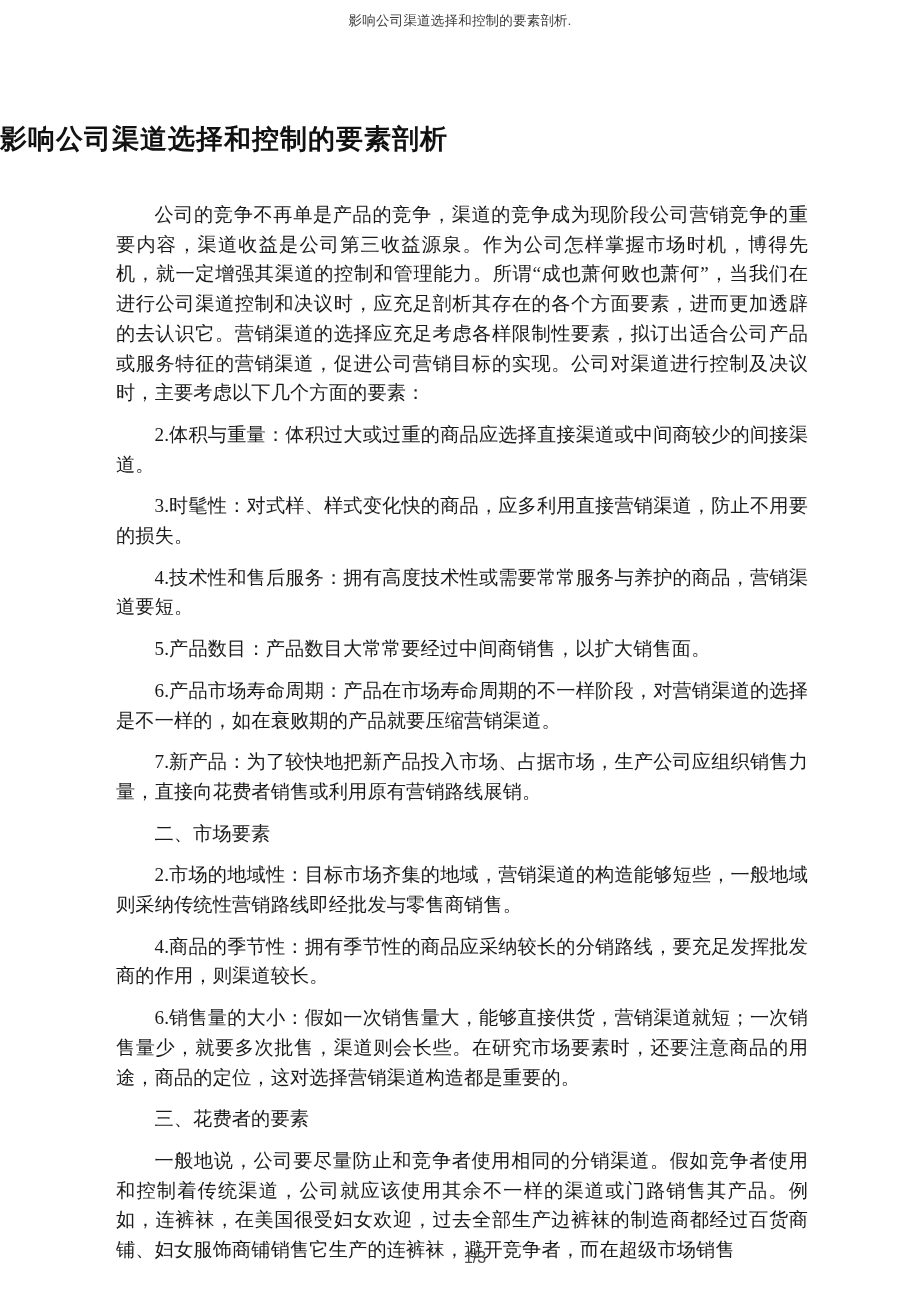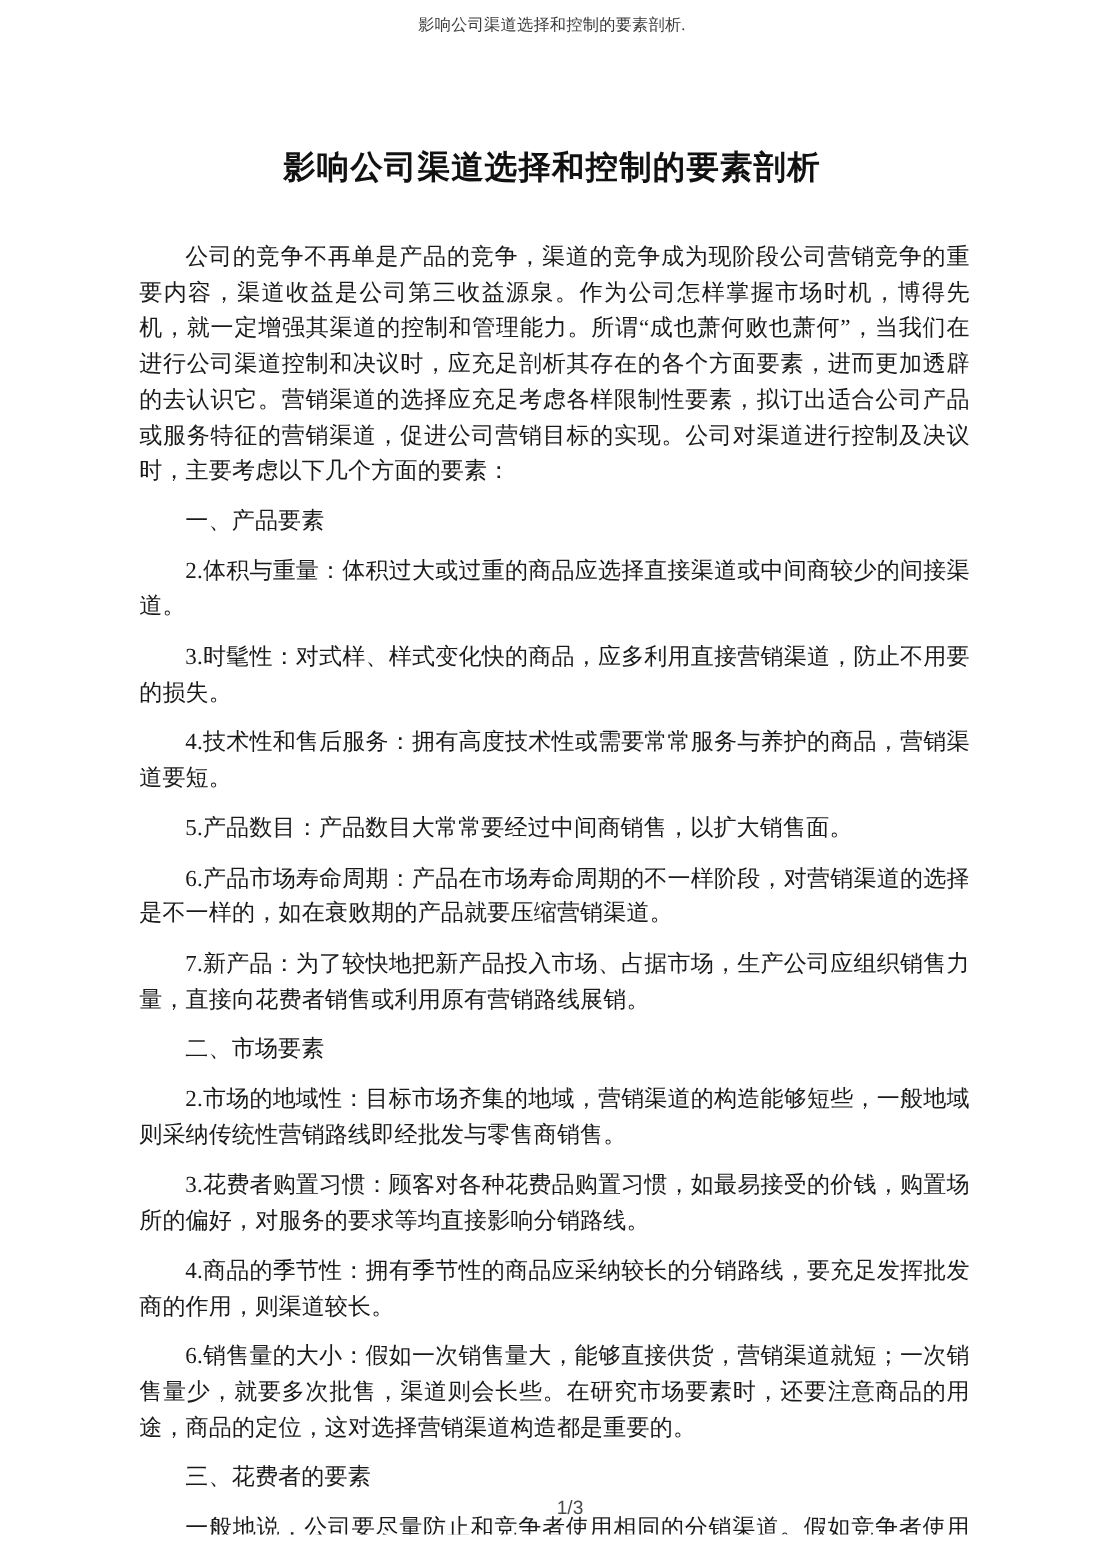--- a/index.html
+++ b/index.html
@@ -29,21 +29,21 @@
     font-size: 13.5px;
     color: #3b3b3b;
     letter-spacing: 0.2px;
     font-family: "Liberation Serif", "DejaVu Serif", serif;
   }
   .doc-title {
     position: absolute;
     top: 103px;
     left: 0;
     width: 920px;
-    text-align: center;
+    text-align: left;
     font-size: 27px;
     font-weight: bold;
     color: #111111;
     letter-spacing: 1px;
     font-family: "Liberation Serif", "DejaVu Serif", serif;
   }
   .body-area {
     position: absolute;
     top: 188px;
     left: 104px;
@@ -78,30 +78,28 @@
 
 <div class="page">
 
   <div class="running-header">影响公司渠道选择和控制的要素剖析.</div>
 
   <h1 class="doc-title">影响公司渠道选择和控制的要素剖析</h1>
 
   <div class="body-area">
 
     <p class="para indent">公司的竞争不再单是产品的竞争，渠道的竞争成为现阶段公司营销竞争的重要内容，渠道收益是公司第三收益源泉。作为公司怎样掌握市场时机，博得先机，就一定增强其渠道的控制和管理能力。所谓“成也萧何败也萧何”，当我们在进行公司渠道控制和决议时，应充足剖析其存在的各个方面要素，进而更加透辟的去认识它。营销渠道的选择应充足考虑各样限制性要素，拟订出适合公司产品或服务特征的营销渠道，促进公司营销目标的实现。公司对渠道进行控制及决议时，主要考虑以下几个方面的要素：</p>
-    <p class="para indent">一、产品要素</p>
     <p class="para indent">2.体积与重量：体积过大或过重的商品应选择直接渠道或中间商较少的间接渠道。</p>
     <p class="para indent">3.时髦性：对式样、样式变化快的商品，应多利用直接营销渠道，防止不用要的损失。</p>
     <p class="para indent">4.技术性和售后服务：拥有高度技术性或需要常常服务与养护的商品，营销渠道要短。</p>
     <p class="para indent">5.产品数目：产品数目大常常要经过中间商销售，以扩大销售面。</p>
     <p class="para indent">6.产品市场寿命周期：产品在市场寿命周期的不一样阶段，对营销渠道的选择是不一样的，如在衰败期的产品就要压缩营销渠道。</p>
     <p class="para indent">7.新产品：为了较快地把新产品投入市场、占据市场，生产公司应组织销售力量，直接向花费者销售或利用原有营销路线展销。</p>
     <p class="para indent">二、市场要素</p>
     <p class="para indent">2.市场的地域性：目标市场齐集的地域，营销渠道的构造能够短些，一般地域则采纳传统性营销路线即经批发与零售商销售。</p>
-    <p class="para indent">3.花费者购置习惯：顾客对各种花费品购置习惯，如最易接受的价钱，购置场所的偏好，对服务的要求等均直接影响分销路线。</p>
     <p class="para indent">4.商品的季节性：拥有季节性的商品应采纳较长的分销路线，要充足发挥批发商的作用，则渠道较长。</p>
     <p class="para indent">6.销售量的大小：假如一次销售量大，能够直接供货，营销渠道就短；一次销售量少，就要多次批售，渠道则会长些。在研究市场要素时，还要注意商品的用途，商品的定位，这对选择营销渠道构造都是重要的。</p>
     <p class="para indent">三、花费者的要素</p>
 
     <p class="para indent"><span>一般地说，公司要尽量防止和竞争者使用相同的分销渠道。假如竞争者使用和控制着传统渠道，公司就应该使用其余不一样的渠道或门路销售其产品。例如，连裤袜，在美国很受妇女欢迎，过去全部生产边裤袜的制造商都经过百货商铺、妇女服饰商铺销售它生产的连裤袜，避开竞争者，而在超级市场销售</span></p>
 
   </div>
 
   <div class="page-footer">1/3</div>
 

